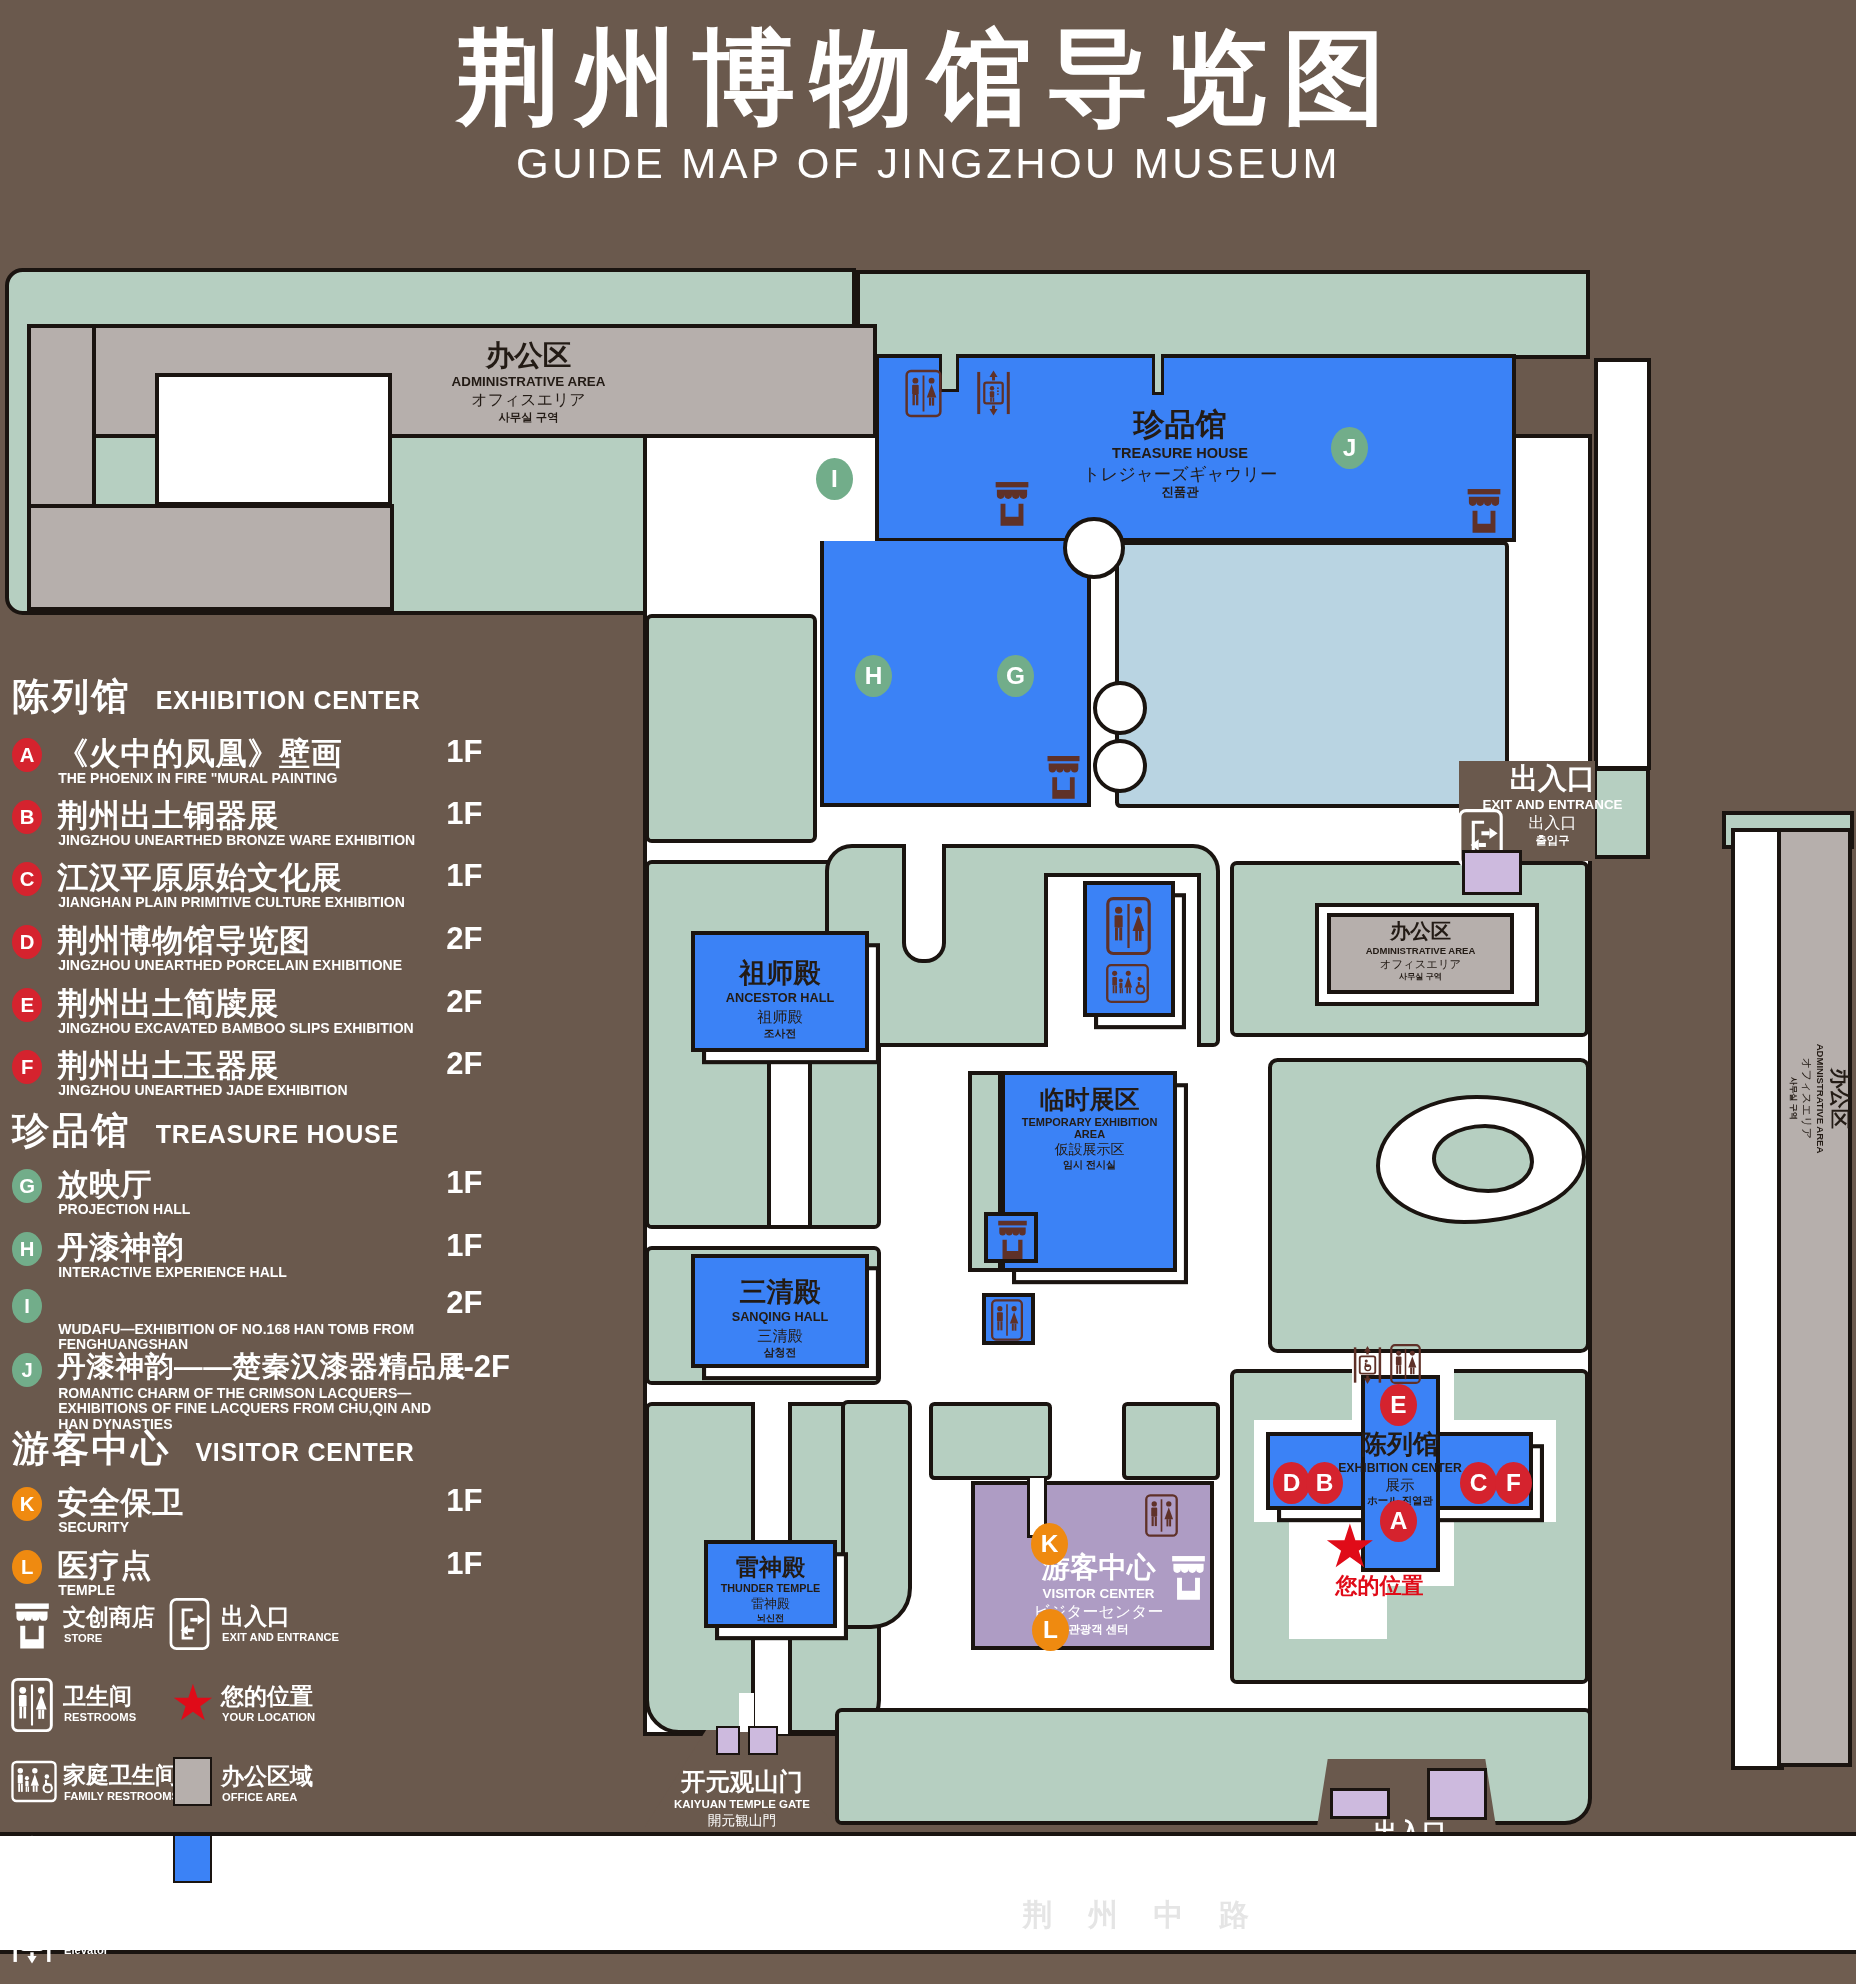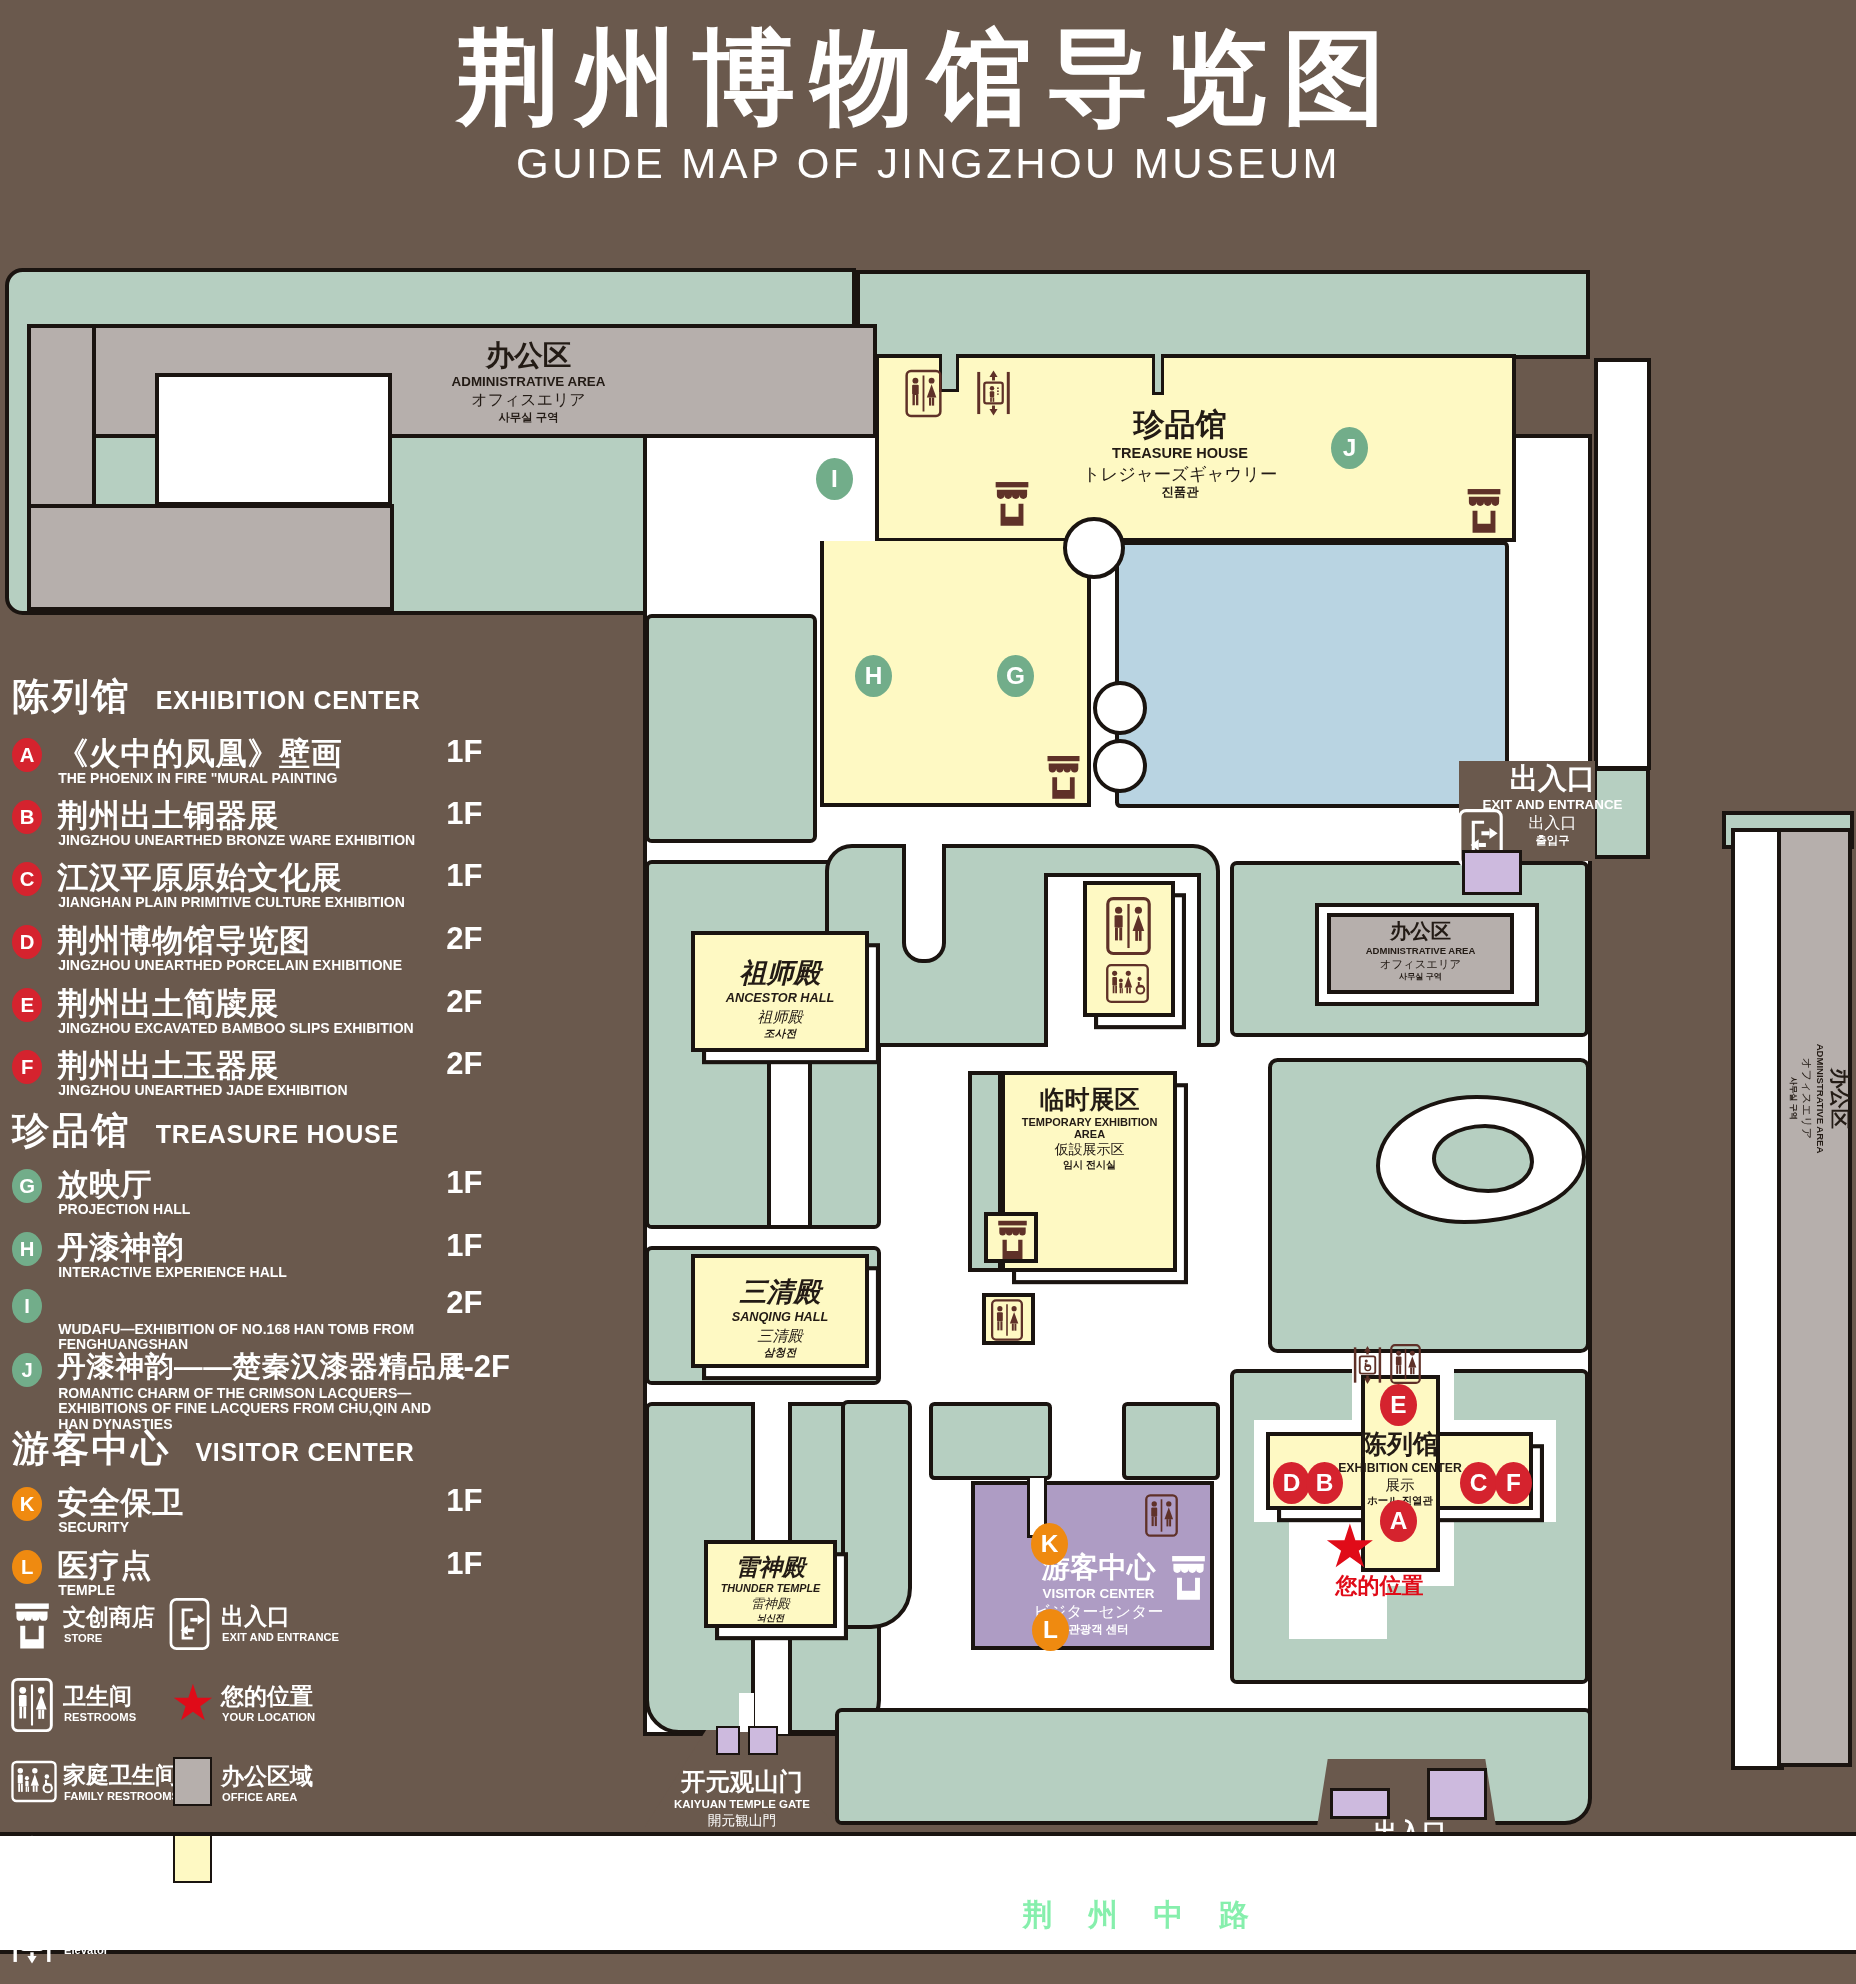--- a/index.html
+++ b/index.html
@@ -2,21 +2,21 @@
 <html style="font-size:11px"><head>
 <meta charset="utf-8">
 <style>
   html,body{margin:0;padding:0;}
   body{width:1857px;height:1985px;background:#6a594d;font-family:"Liberation Sans","DejaVu Sans",sans-serif;position:relative;overflow:hidden;}
   .abs{position:absolute;box-sizing:border-box;}
   .bd{border:4.1px solid #1a1410;}
   .bd5{border:3.4px solid #1a1410;}
   .bd4{border:2.7px solid #1a1410;}
   .green{background:#b6cfc1;}
-  .pink{background:#fef9c3;font-style:italic;}
+  .pink{background:#3b82f6;}
   .gray{background:#b6afac;}
   .white{background:#ffffff;}
   .blue{background:#b9d4e2;}
   .purple{background:#ae9cc4;}
   .lpurple{background:#cdbade;}
   .brown{background:#6a594d;}
   .sh{box-shadow:11px 12.2px 0 -4.1px #ffffff,11px 12.2px 0 0 #1a1410;}
   .lblk{text-align:center;color:#231b15;line-height:1.18;}
   .lblk div{white-space:nowrap;}
   .t1{font-weight:700;font-size:1em;}
@@ -285,21 +285,21 @@
 <div class="abs lpurple bd5" style="left:1330px;top:1788px;width:60px;height:31px;"></div>
 <div class="abs lpurple bd5" style="left:1427px;top:1768px;width:60px;height:52px;"></div>
 <div class="abs lblk wt" style="left:1295px;top:1818px;width:230px;font-size:24.4px;color:#fff;">
   <div class="t1">出入口</div>
   <div class="t2">EXIT AND ENTRANCE</div>
   <div class="t3">出入口</div>
   <div class="t4">출입구</div>
 </div>
 
 <div class="abs white" style="left:0;top:1832px;width:1857px;height:118px;border-top:4.1px solid #1a1410;"></div>
-<div class="abs" style="left:922px;top:1895px;width:441px;text-align:center;font-size:30px;font-weight:700;letter-spacing:13.6px;color:#86efac;">荆 州 中 路</div>
+<div class="abs" style="left:922px;top:1895px;width:441px;text-align:center;font-size:30px;font-weight:700;letter-spacing:13.6px;color:#e5e5e5;">荆 州 中 路</div>
 <div class="abs" style="left:0;top:1950px;width:1857px;height:35px;background:#6f5d50;border-top:4.1px solid #1a1410;"></div>
 
 <svg class="abs" style="left:905px;top:369px;width:37px;height:49px;color:#5f3128;" viewBox="0 0 54 72" width="37" height="49">
     <use href="#i-restroom"></use>
   </svg>
 <svg class="abs" style="left:975px;top:367px;width:37px;height:52px;color:#5f3128;" viewBox="0 0 54 76" width="37" height="52">
     <use href="#i-elevator"></use>
   </svg>
 <svg class="abs" style="left:991px;top:480px;width:42px;height:47px;color:#5f3128;" viewBox="0 0 62 70" width="42" height="47">
     <use href="#i-store"></use>

